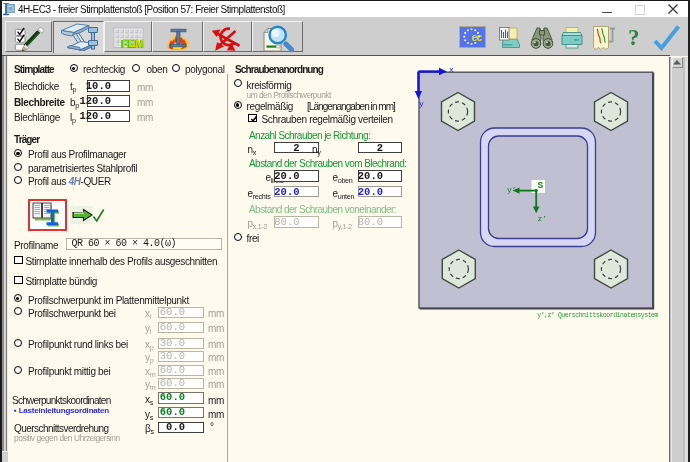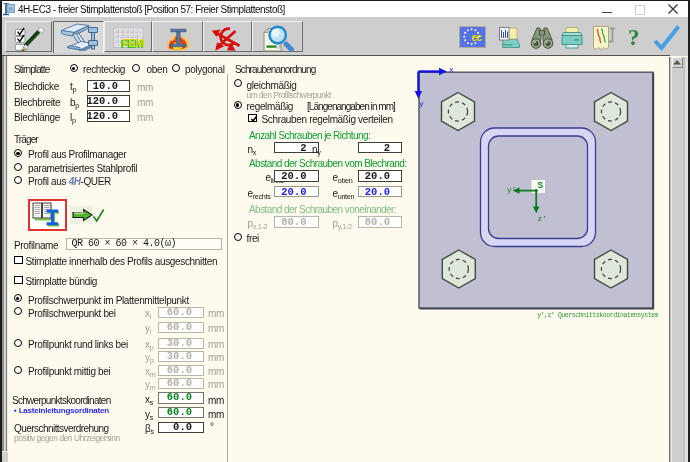--- a/index.html
+++ b/index.html
@@ -1,29 +1,29 @@
 <!DOCTYPE html>
 <html><head><meta charset="utf-8">
 <style>
 html,body{margin:0;padding:0;}
 body{width:690px;height:462px;position:relative;overflow:hidden;background:#fefaee;
   font-family:"Liberation Sans",sans-serif;font-size:10px;color:#1a1a1a;}
 .abs{position:absolute;}
 .lbl{position:absolute;white-space:nowrap;letter-spacing:-0.35px;line-height:11px;font-size:10px;}
-.b{font-weight:normal;letter-spacing:-0.88px;}
+.b{font-weight:bold;letter-spacing:-0.88px;}
 .gray{color:#a19f96;}
 .green{color:#0f9c32;letter-spacing:-0.55px;}
 .dgreen{color:#7fbe85;letter-spacing:-0.55px;}
 .radio{position:absolute;width:6px;height:6px;border:1.8px solid #000;border-radius:50%;background:#fff;}
 .radio.sel::after{content:"";position:absolute;left:1.25px;top:1.25px;width:3.5px;height:3.5px;background:#000;border-radius:50%;}
 .cb{position:absolute;width:6.8px;height:6.8px;border:1.7px solid #000;background:#fff;}
 .inp{position:absolute;background:#fff;border:1.2px solid #3e3e3e;
   font-family:"Liberation Mono",monospace;font-weight:bold;font-size:10.5px;
-  display:flex;align-items:center;justify-content:flex-end;padding-right:11px;padding-top:1px;letter-spacing:0px;box-sizing:border-box;}
-.inp.dis{border:1px solid #b9b6a6;color:#b4b2aa;font-weight:bold;}
+  display:flex;align-items:center;justify-content:flex-end;padding-right:18px;padding-top:1px;letter-spacing:0px;box-sizing:border-box;}
+.inp.dis{border:1px solid #b9b6a6;color:#b4b2aa;font-weight:normal;}
 .inp.comp{border:1px solid #9c9a90;color:#2424d6;}
 .sub{font-size:7.2px;vertical-align:-1.8px;letter-spacing:-0.3px;}
 </style></head>
 <body>
 
 <div class="abs" style="left:0;top:0;width:690px;height:462px;background:#fefaee;"></div>
 <div class="abs" id="titlebar" style="left:1.5px;top:1px;width:686px;height:16px;background:#fff;"></div>
 <div class="abs" style="left:0;top:0;width:690px;height:1.2px;background:#1b1b1b;"></div>
 <div class="abs" style="left:0;top:0;width:1.5px;height:462px;background:#1b1b1b;"></div>
 <div class="abs" style="left:687.5px;top:0;width:2.5px;height:462px;background:#1f1f1f;"></div>
@@ -208,21 +208,21 @@
 <div class="radio" style="left:131.5px;top:64.3px;"></div>
 <div class="lbl" style="left:146.5px;top:64px;">oben</div>
 <div class="radio" style="left:171.5px;top:64.3px;"></div>
 <div class="lbl" style="left:185px;top:64px;">polygonal</div>
 
 <div class="lbl" style="left:14px;top:81px;">Blechdicke</div>
 <div class="lbl" style="left:70px;top:81px;">t<span class="sub">p</span></div>
 <div class="inp" style="left:86.5px;top:79.5px;width:43.5px;height:12px;line-height:10.5px;">10.0</div>
 <div class="lbl gray" style="left:137px;top:81.5px;">mm</div>
 
-<div class="lbl" style="left:14px;top:96.5px;">Blechbreite</div>
+<div class="lbl" style="left:14px;top:96.5px;font-weight:bold;">Blechbreite</div>
 <div class="lbl" style="left:70px;top:96.5px;">b<span class="sub">p</span></div>
 <div class="inp" style="left:86.5px;top:94.5px;width:43.5px;height:12px;line-height:10.5px;">120.0</div>
 <div class="lbl gray" style="left:137px;top:97px;">mm</div>
 
 <div class="lbl" style="left:14px;top:111.5px;">Blechlänge</div>
 <div class="lbl" style="left:70px;top:111.5px;">l<span class="sub">p</span></div>
 <div class="inp" style="left:86.5px;top:109.5px;width:43.5px;height:12px;line-height:10.5px;">120.0</div>
 <div class="lbl gray" style="left:137px;top:112px;">mm</div>
 
 <div class="lbl b" style="left:14px;top:134px;">Träger</div>
@@ -297,21 +297,21 @@
 <div class="lbl" style="left:208px;top:409px;">mm</div>
 
 <div class="lbl" style="left:14px;top:423px;letter-spacing:-0.55px;">Querschnittsverdrehung</div>
 <div class="lbl" style="left:145px;top:423px;">β<span class="sub">s</span></div>
 <div class="inp" style="left:158px;top:421.5px;width:46px;height:11.5px;line-height:9.8px;">0.0</div>
 <div class="lbl" style="left:210px;top:421px;">°</div>
 <div class="lbl gray" style="left:14px;top:432.5px;font-size:8.4px;letter-spacing:-0.45px;">positiv gegen den Uhrzeigersinn</div>
 
 <div class="lbl b" style="left:235px;top:64px;">Schraubenanordnung</div>
 <div class="radio" style="left:233.5px;top:79.3px;"></div>
-<div class="lbl" style="left:246.5px;top:79.5px;">gleichmäßig</div>
+<div class="lbl" style="left:246.5px;top:79.5px;">kreisförmig</div>
 <div class="lbl gray" style="left:246.5px;top:89.5px;font-size:8.4px;letter-spacing:-0.5px;">um den Profilschwerpunkt</div>
 <div class="radio sel" style="left:233.5px;top:101px;"></div>
 <div class="lbl" style="left:246.5px;top:101px;">regelmäßig</div>
 <div class="lbl" style="left:307px;top:101px;letter-spacing:-0.95px;">[Längenangaben in mm]</div>
 <div class="cb" style="left:248px;top:113.5px;"></div>
 <svg class="abs" style="left:249.5px;top:114.5px;" width="8" height="8" viewBox="0 0 8 8">
     <path d="M1.4 4 L3.1 5.9 L6.4 1.5" stroke="#000" stroke-width="1.5" fill="none"></path>
   </svg>
 <div class="lbl" style="left:261.5px;top:113.5px;">Schrauben regelmäßig verteilen</div>
 

